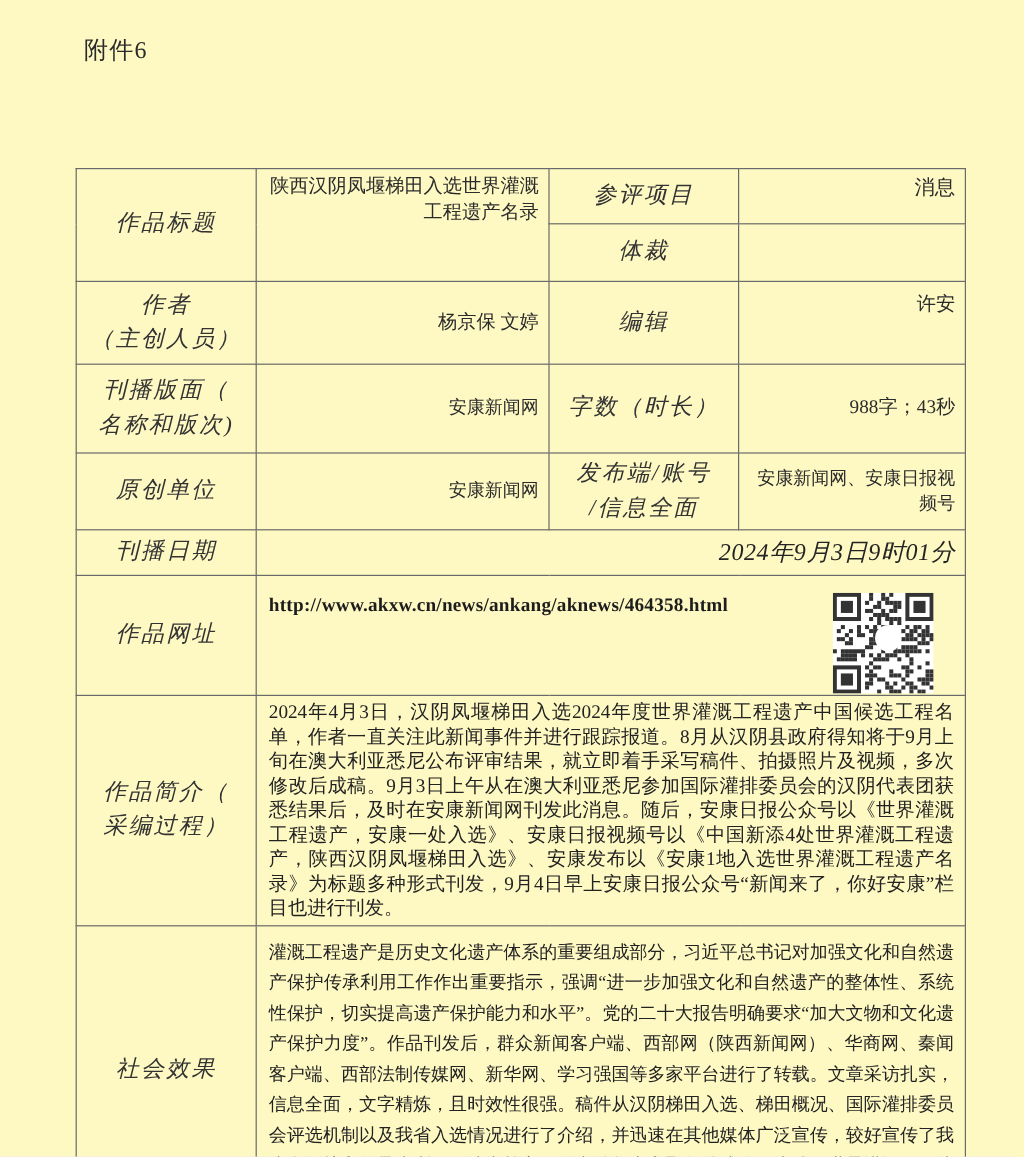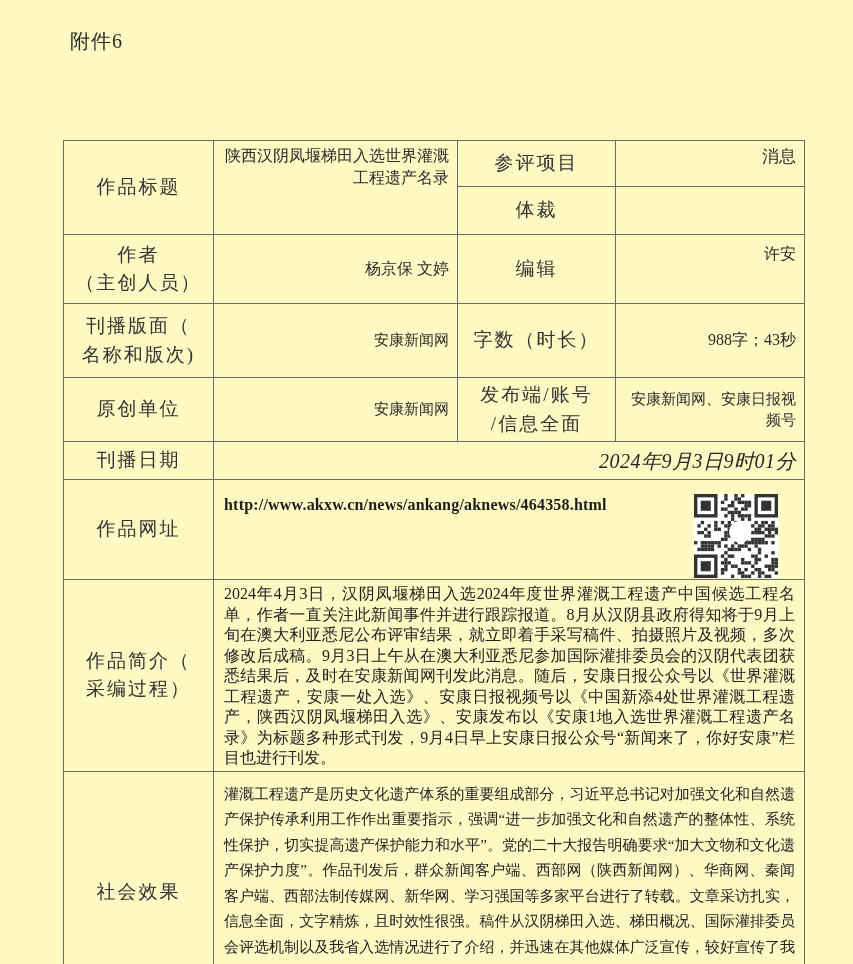--- a/index.html
+++ b/index.html
@@ -44,20 +44,21 @@
   tr.r6  { height:100px; }
   tr.r7  { height:143px; }
   tr.r8  { height:234px; }
   .label {
     text-align:center;
     font-size:19px;
     letter-spacing:2px;
     line-height:1.5;
     white-space:pre-line;
     color:#333;
+    font-style:italic;
   }
   .value {
     font-size:16px;
     padding:4px 8px;
     line-height:1.4;
     text-align:right;
   }
   .v-top   { vertical-align:top; }
   .pad-l   { padding-left:10px; }
   .pad-t   { padding-top:8px; }

